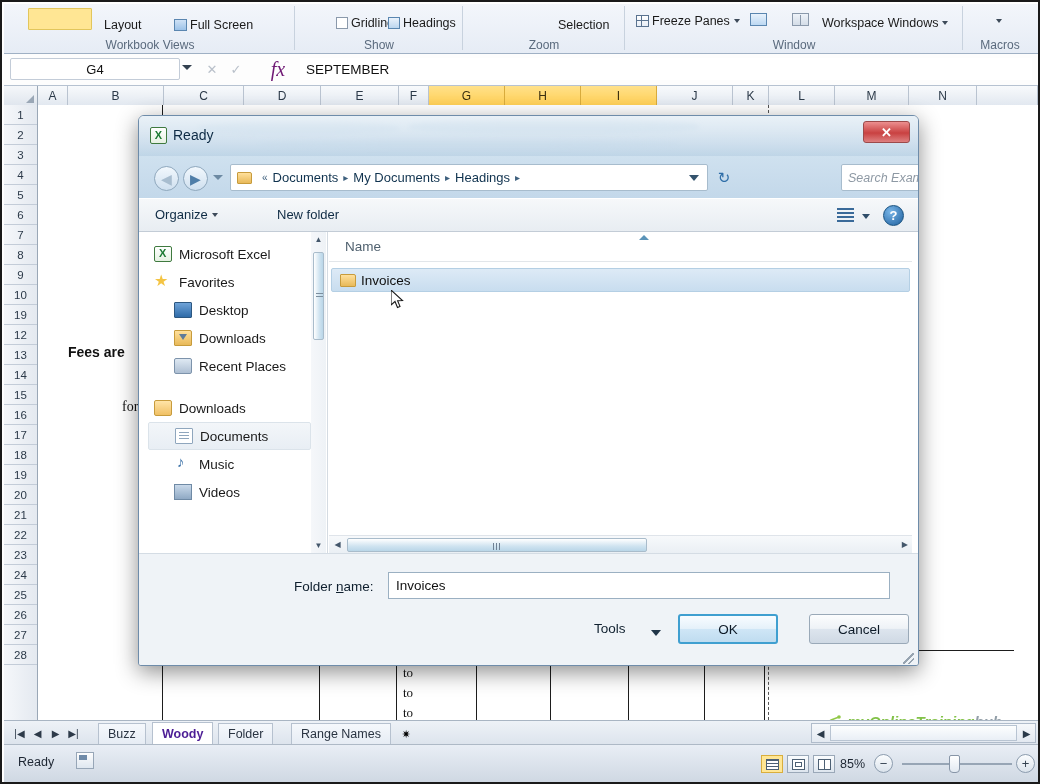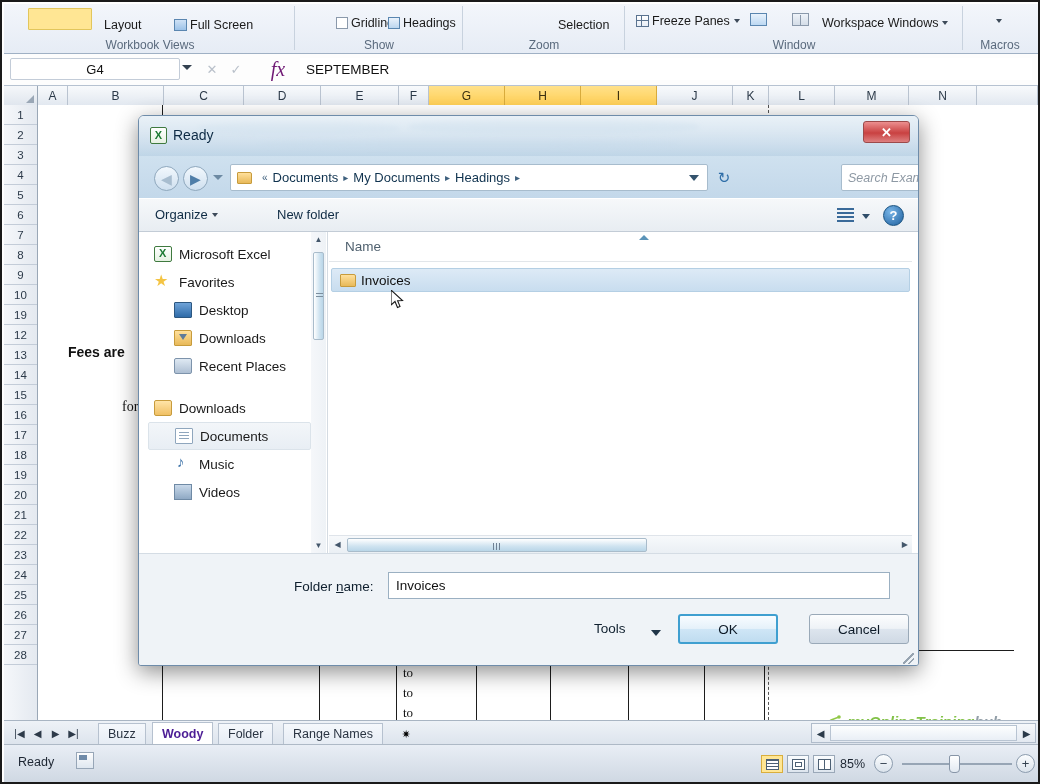--- a/index.html
+++ b/index.html
@@ -638,21 +638,21 @@
 
   <div id="tabbar">
     <div class="navbtn" style="left:8px;">|◀</div>
     <div class="navbtn" style="left:26px;">◀</div>
     <div class="navbtn" style="left:44px;">▶</div>
     <div class="navbtn" style="left:62px;">▶|</div>
 
     <div class="sheet-tab" style="left:94px;">Buzz</div>
     <div class="sheet-tab active" style="left:148px;">Woody</div>
     <div class="sheet-tab" style="left:214px;">Folder</div>
-    <div class="sheet-tab" style="left:279px;">Range Names</div>
+    <div class="sheet-tab" style="left:287px;">Range Names</div>
     <div id="new-sheet-tab" style="left:392px;">✷</div>
 
     <div id="tab-hscroll">
       <div class="arrow">◀</div>
       <div class="thumb"></div>
       <div class="arrow">▶</div>
     </div>
   </div>
 
   <div id="statusbar">

